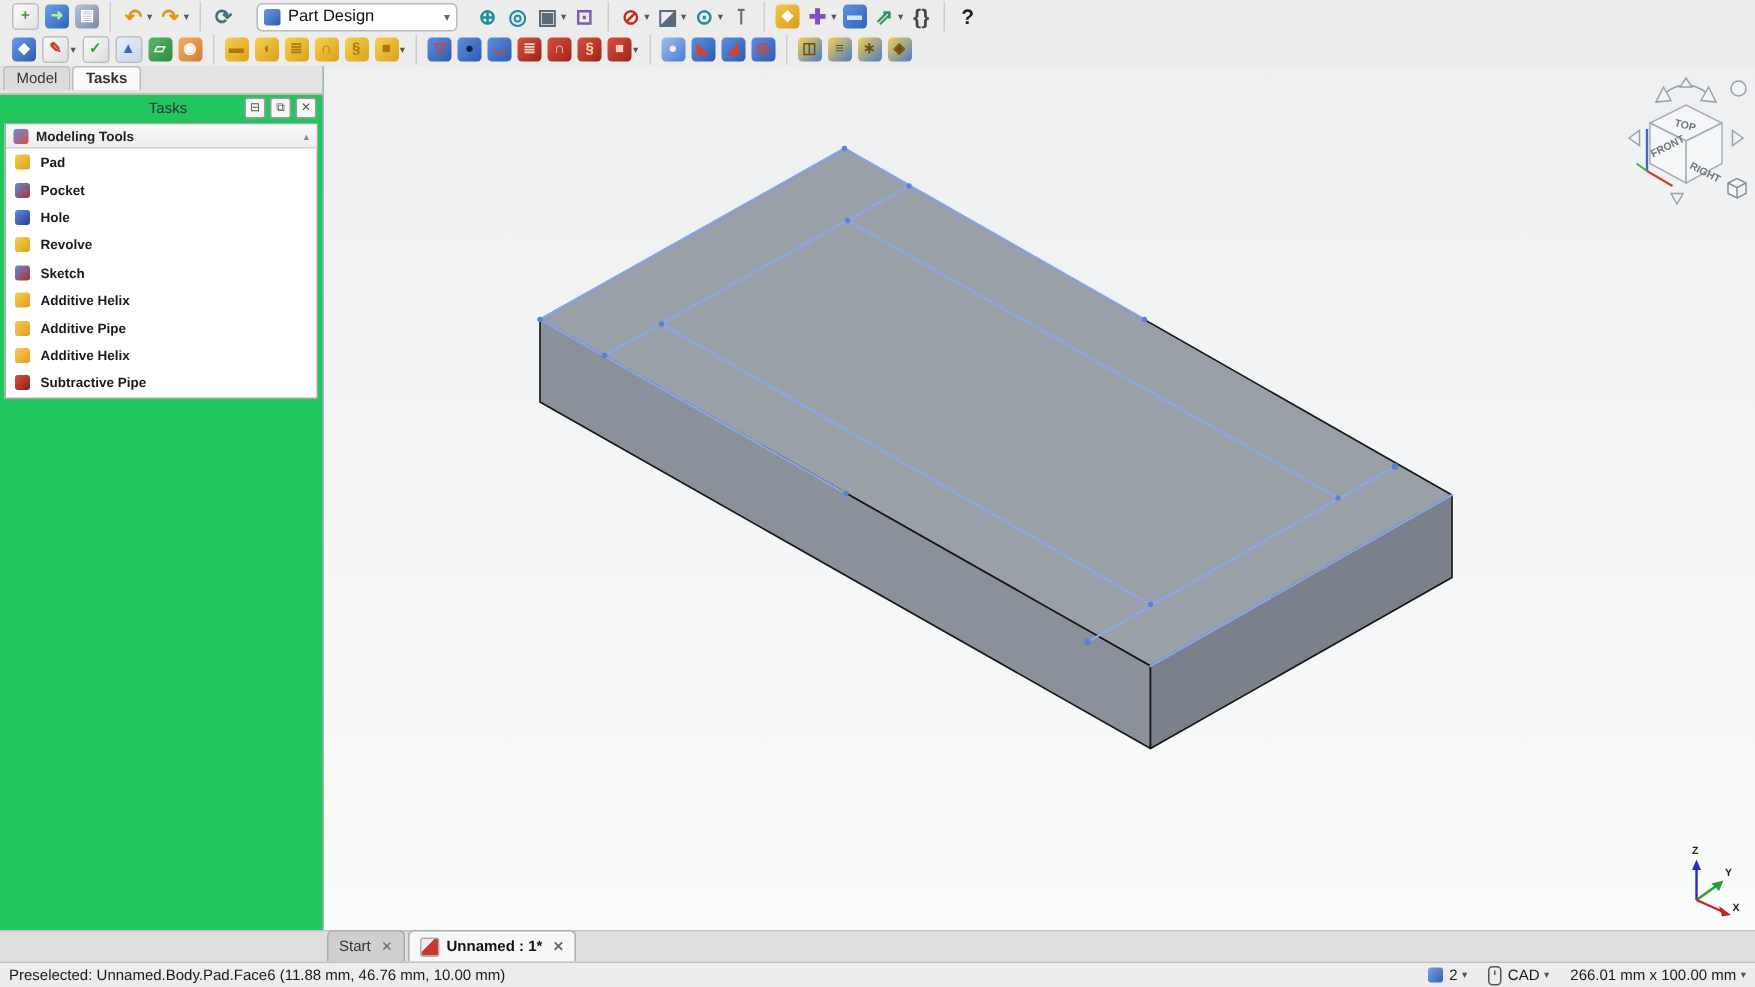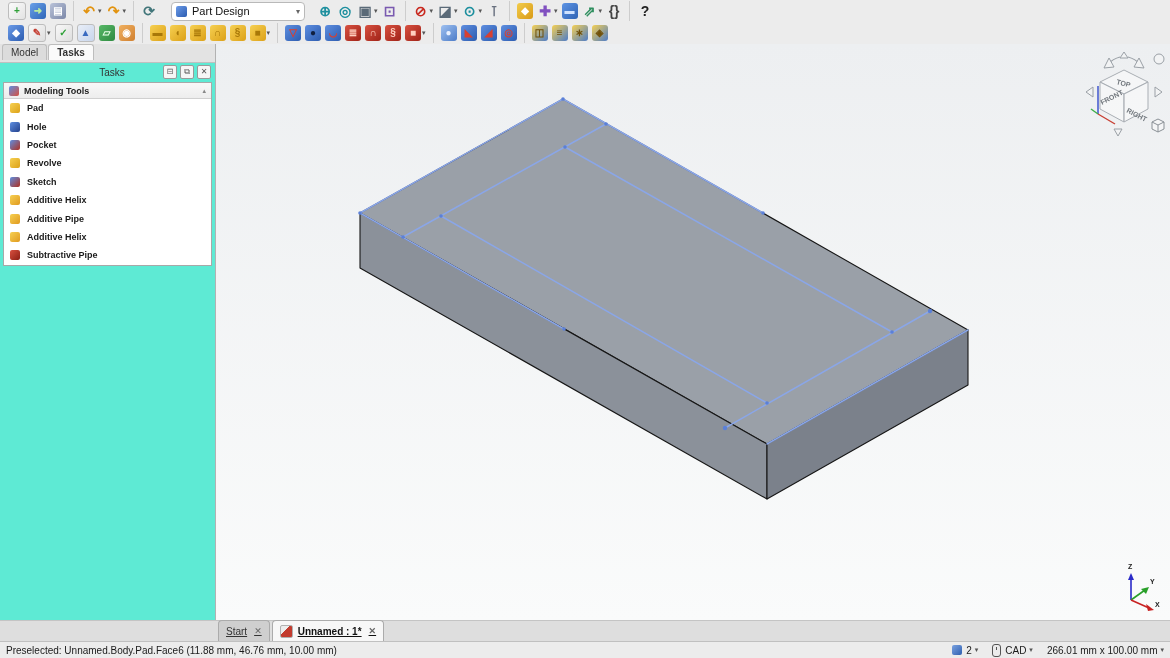--- a/index.html
+++ b/index.html
@@ -19,21 +19,21 @@
   .gicon.flat{background:transparent !important;font-size:14px;border:none;}
   .caret{font-size:7px;color:#555;margin-left:1px;display:none;}
   .has-caret .caret{display:inline;}
   
   .combo{display:flex;align-items:center;background:#fff;border:1px solid #b9b9b9;border-radius:4px;
          height:17px;width:124px;margin:0 10px 0 12px;padding:0 4px;}
   .combo .wb-ic{width:11px;height:11px;border-radius:2px;background:linear-gradient(135deg,#6b9be8,#2c5cb0);margin-right:5px;}
   .combo .wb-label{flex:1;font-size:11px;color:#111;}
   .combo .wb-caret{font-size:8px;color:#666;}
   
-  #panel{position:absolute;left:0;top:44px;width:215px;bottom:38px;background:#5eead4;border-right:1px solid #b2b2b2;}
+  #panel{position:absolute;left:0;top:44px;width:215px;bottom:38px;background:#22c55e;border-right:1px solid #b2b2b2;}
   .panel-tabs{display:flex;height:18px;background:#e3e3e3;border-bottom:1px solid #c0c0c0;padding-left:2px;}
   .ptab{padding:2px 8px 0 8px;font-size:10px;color:#333;border:1px solid #bdbdbd;border-bottom:none;
         background:#dcdcdc;border-radius:3px 3px 0 0;margin-right:1px;height:16px;box-sizing:border-box;}
   .ptab.active{background:#fafafa;font-weight:bold;}
   .panel-header{height:18px;display:flex;align-items:center;padding:0 4px;}
   .panel-title{flex:1;text-align:center;font-size:10px;color:#333;padding-left:60px;}
   .win-btn{width:12px;height:12px;border:1px solid #9a9a9a;border-radius:2px;background:#f6f6f6;
            font-size:8px;line-height:11px;text-align:center;color:#555;margin-left:3px;}
   .tool-list{position:absolute;left:3px;right:3px;top:38px;background:#fff;border:1px solid #a8a8a8;}
   .tool-list-header{height:15px;background:linear-gradient(#f8f8f8,#ededed);border-bottom:1px solid #d0d0d0;
@@ -60,21 +60,21 @@
   .nc-arrow{fill:none;stroke:#9aa0a6;stroke-width:1.2;}
   .nc-tri{fill:#f2f3f4;stroke:#9aa0a6;stroke-width:1;}
   .nc-label{fill:#70767c;font-size:7px;font-weight:bold;font-family:"Liberation Sans",sans-serif;}
   
   #axis-cross{position:absolute;right:8px;bottom:8px;}
   .ax-label{font-size:7px;font-weight:bold;fill:#222;font-family:"Liberation Sans",sans-serif;}
   
   #doc-tabbar{position:absolute;left:0;right:0;bottom:17px;height:21px;background:#dedede;
               border-top:1px solid #c4c4c4;display:flex;align-items:flex-end;padding-left:218px;box-sizing:border-box;}
   .doc-tab{display:flex;align-items:center;height:20px;padding:0 7px;background:#cfcfcf;
-           border:1px solid #ababab;border-bottom:none;border-radius:4px 4px 0 0;margin-right:2px;font-size:10px;color:#333;text-decoration:underline;}
+           border:1px solid #ababab;border-bottom:none;border-radius:4px 4px 0 0;margin-right:2px;font-size:10px;color:#333;}
   .doc-tab.active{background:#f7f7f7;font-weight:bold;color:#111;}
   .doc-icon{width:11px;height:11px;border-radius:2px;margin-right:5px;
             background:linear-gradient(135deg,#ececec 40%,#c23b2e 40%);border:1px solid #b0b0b0;display:none;}
   .doc-tab.active .doc-icon{display:inline-block;}
   .tab-close{margin-left:7px;color:#666;font-size:9px;}
   
   #statusbar{position:absolute;left:0;right:0;bottom:0;height:17px;background:#ececec;border-top:1px solid #c0c0c0;
              display:flex;align-items:center;padding:0 6px;box-sizing:border-box;}
   #status-message{flex:1;font-size:10px;color:#1a1a1a;}
   .sb-group{display:flex;align-items:center;margin-left:14px;}
@@ -416,27 +416,27 @@
     </div>
     <div>
 
 
         <div class="mt-item">
           <span class="mt-icon gicon" style="background: linear-gradient(135deg, rgb(246, 208, 82), rgb(220, 161, 24));"></span>
           <span class="mt-label">Pad</span>
         </div>
 
         <div class="mt-item">
+          <span class="mt-icon gicon" style="background: linear-gradient(135deg, rgb(94, 142, 224), rgb(176, 48, 32));"></span>
+          <span class="mt-label">Pocket</span>
+        </div>
+
+        <div class="mt-item">
           <span class="mt-icon gicon" style="background: linear-gradient(135deg, rgb(94, 142, 224), rgb(36, 65, 140));"></span>
           <span class="mt-label">Hole</span>
-        </div>
-
-        <div class="mt-item">
-          <span class="mt-icon gicon" style="background: linear-gradient(135deg, rgb(94, 142, 224), rgb(176, 48, 32));"></span>
-          <span class="mt-label">Pocket</span>
         </div>
 
         <div class="mt-item">
           <span class="mt-icon gicon" style="background: linear-gradient(135deg, rgb(246, 208, 82), rgb(220, 161, 24));"></span>
           <span class="mt-label">Revolve</span>
         </div>
 
         <div class="mt-item">
           <span class="mt-icon gicon" style="background: linear-gradient(135deg, rgb(94, 142, 224), rgb(176, 48, 32));"></span>
           <span class="mt-label">Sketch</span>

